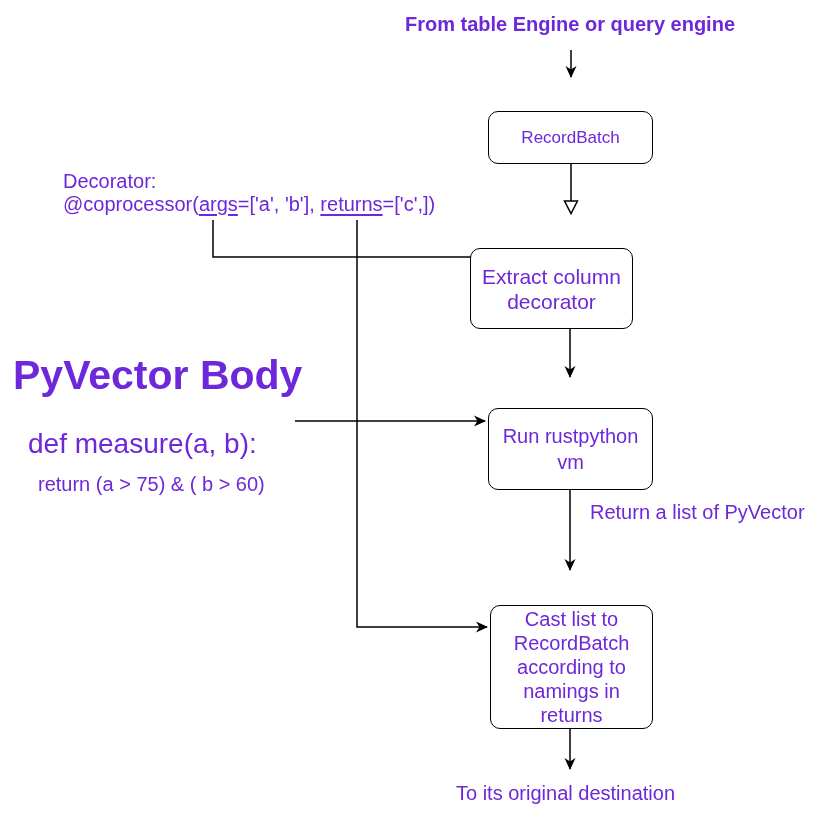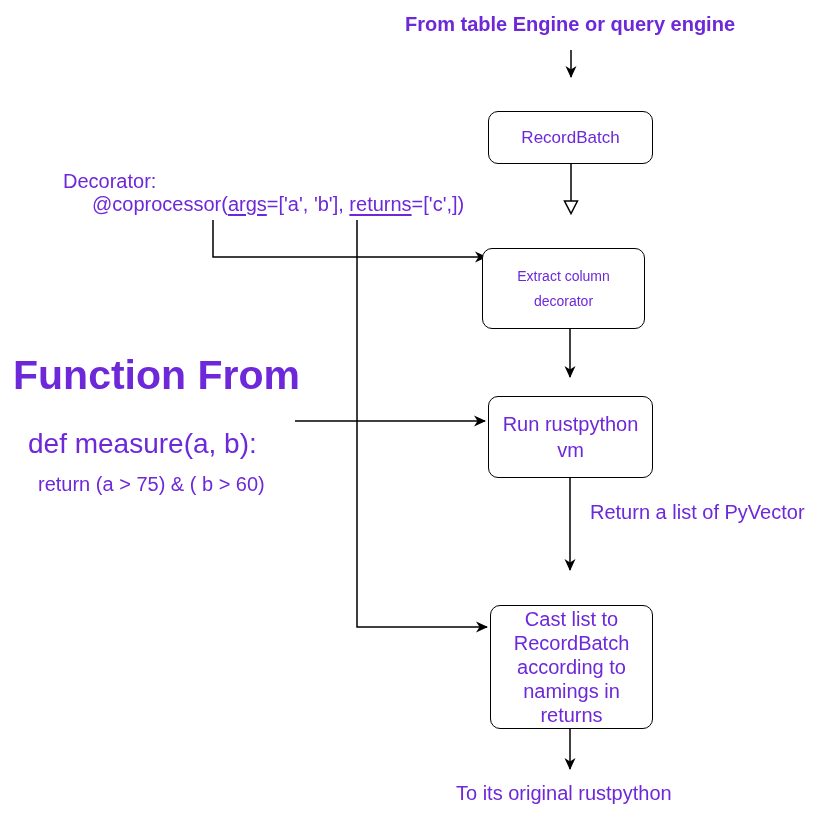--- a/index.html
+++ b/index.html
@@ -24,29 +24,29 @@
     border-radius: 10px;
     background: #ffffff;
     display: flex;
     flex-direction: column;
     align-items: center;
     justify-content: center;
     text-align: center;
     margin-top: 32px;
   }
   .node-recordbatch { left: 488px; top: 79px;  width: 165px; height: 53px;  font-size: 17px; }
-  .node-extract     { left: 482px; top: 216px; width: 163px; height: 81px;  font-size: 14px; line-height: 25px; }
-  .node-runvm       { left: 488px; top: 364px; width: 165px; height: 82px;  font-size: 20px; line-height: 26px; justify-content: center; }
+  .node-extract     { left: 470px; top: 216px; width: 163px; height: 81px;  font-size: 21px; line-height: 25px; }
+  .node-runvm       { left: 488px; top: 376px; width: 165px; height: 82px;  font-size: 20px; line-height: 26px; justify-content: center; }
   .node-cast        { left: 490px; top: 573px; width: 163px; height: 124px; font-size: 20px; line-height: 24px; }
   .label { position: absolute; white-space: nowrap; }
   .source-label { left: 390px; top: 13px; width: 360px; text-align: center; font-size: 20px; font-weight: bold; }
   .sink-label   { left: 456px; top: 782px; font-size: 20px; }
   .edge-label   { left: 590px; top: 501px; font-size: 20px; }
   .decorator-title { left: 63px; top: 170px; font-size: 20px; }
-  .decorator-code  { left: 63px; top: 193px; font-size: 20px; margin-left: 29px; }
+  .decorator-code  { left: 63px; top: 193px; font-size: 20px; }
   .decorator-code .u { text-decoration: underline; text-underline-offset: 3px; }
   .fnbody-title { left: 13px; top: 352px; font-size: 41px; font-weight: bold; }
   .fnbody-def   { left: 28px; top: 428px; font-size: 28px; }
   .fnbody-ret   { left: 38px; top: 473px; font-size: 20px; }
 </style>
 </head>
 <body>
 
 <div class="canvas">
 
@@ -90,23 +90,23 @@
   <div class="node node-cast">
     <div>Cast list to</div>
     <div>RecordBatch</div>
     <div>according to</div>
     <div>namings in</div>
     <div>returns</div>
   </div>
 
   <div class="label edge-label">Return a list of PyVector</div>
 
-  <div class="label sink-label">To its original rustpython</div>
+  <div class="label sink-label">To its original destination</div>
 
   <div class="label decorator-title">Decorator:</div>
 
   <div class="label decorator-code"><span>@coprocessor(</span><span class="u">args</span><span>=['a', 'b'], </span><span class="u">returns</span><span>=['c',])</span></div>
 
-  <div class="label fnbody-title">Function From</div>
+  <div class="label fnbody-title">PyVector Body</div>
   <div class="label fnbody-def">def measure(a, b):</div>
   <div class="label fnbody-ret">return (a &gt; 75) &amp; ( b &gt; 60)</div>
 
 </div>
 
 </body></html>

